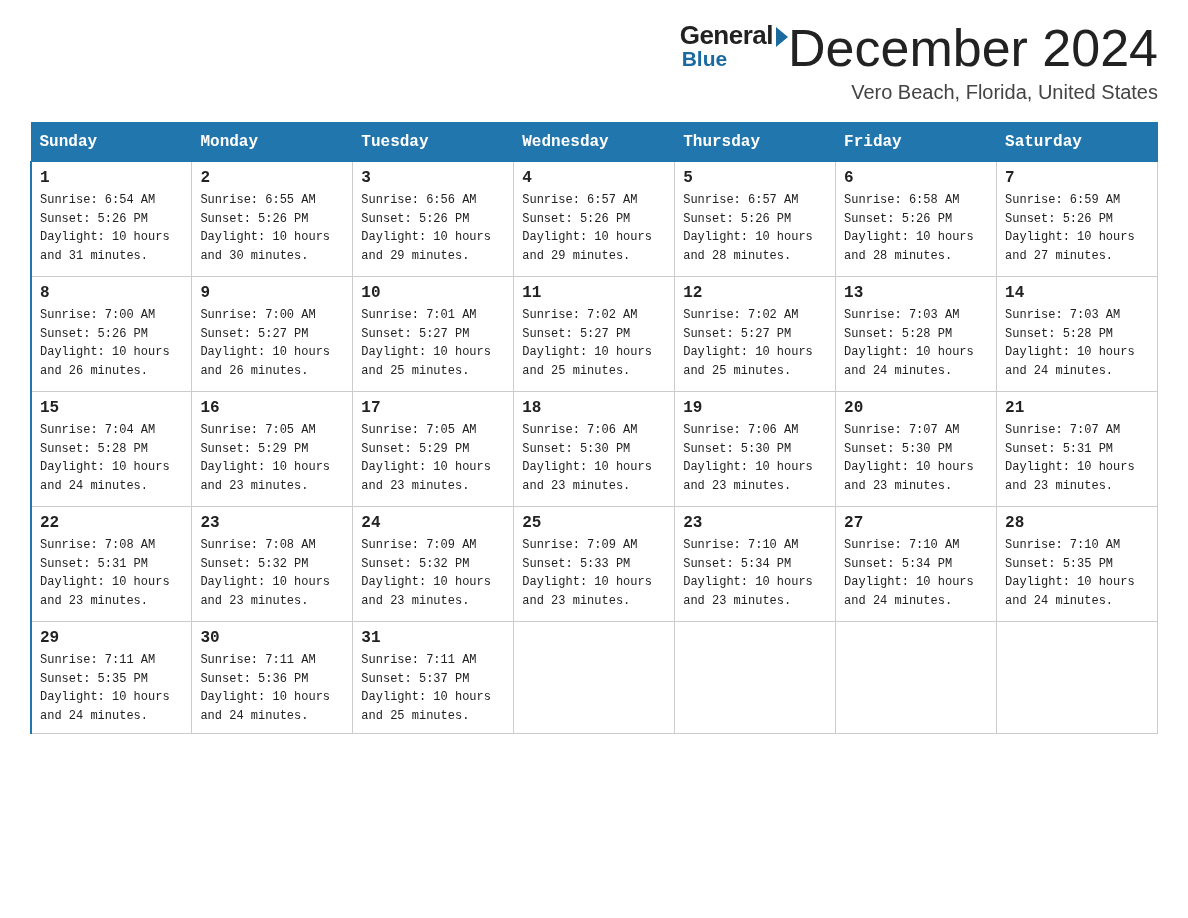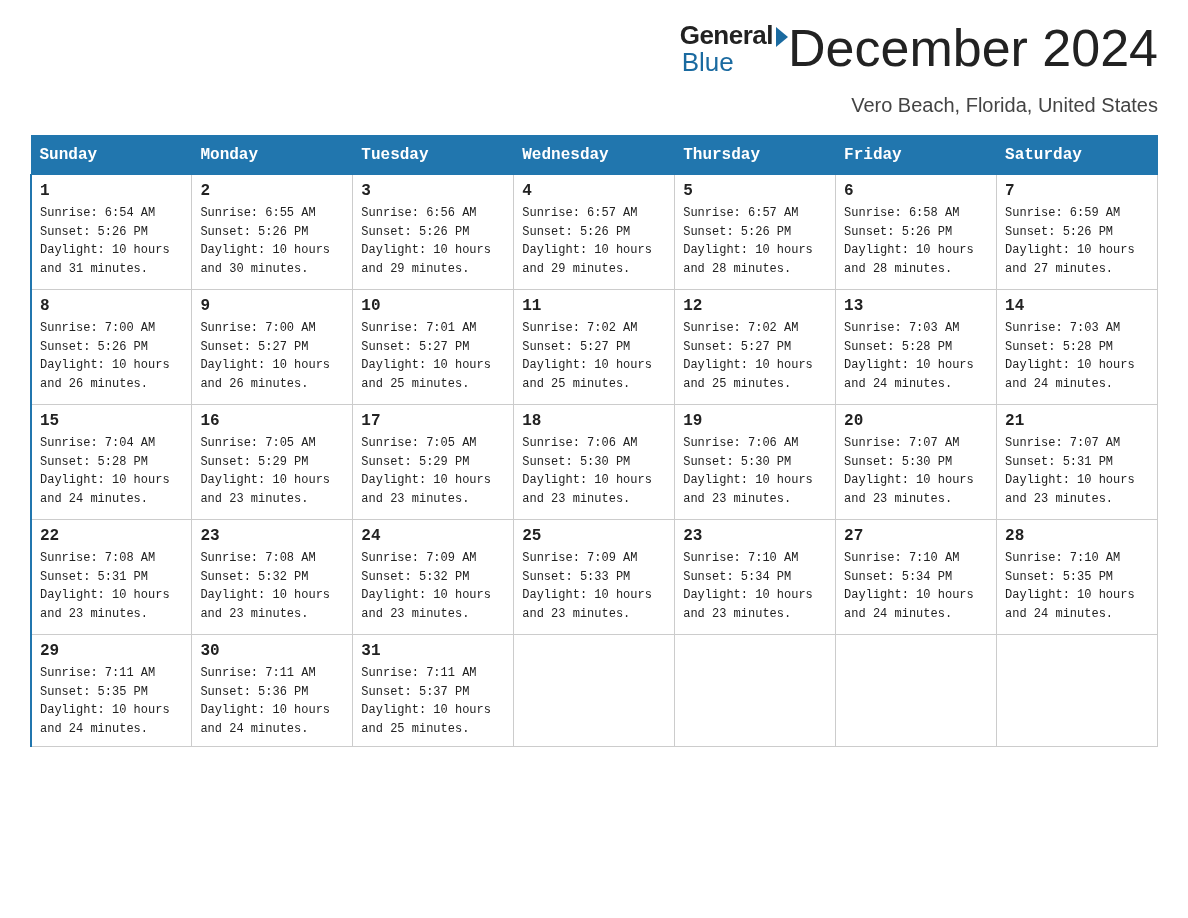--- a/index.html
+++ b/index.html
@@ -34,39 +34,39 @@
     .logo-arrow {
       width: 0;
       height: 0;
       border-left: 12px solid #1a6aa0;
       border-top: 10px solid transparent;
       border-bottom: 10px solid transparent;
       margin-left: 3px;
       margin-top: 2px;
     }
     .logo-blue {
-      font-size: 26px;
-      font-weight: normal;
+      font-size: 21px;
+      font-weight: bold;
       color: #1a6aa0;
       margin-top: -4px;
       margin-left: 2px;
     }
     .title-block {
       text-align: right;
     }
     .calendar-title {
       font-size: 52px;
       font-weight: normal;
       color: #222;
       line-height: 1.1;
     }
     .calendar-subtitle {
       font-size: 20px;
       color: #444;
-      margin-top: 17px;
+      margin-top: 4px;
     }
     table {
       width: 100%;
       border-collapse: collapse;
       table-layout: fixed;
       font-family: Liberation Mono, monospace;
     }
     thead tr th {
       background-color: #2176ae;
       color: #fff;

